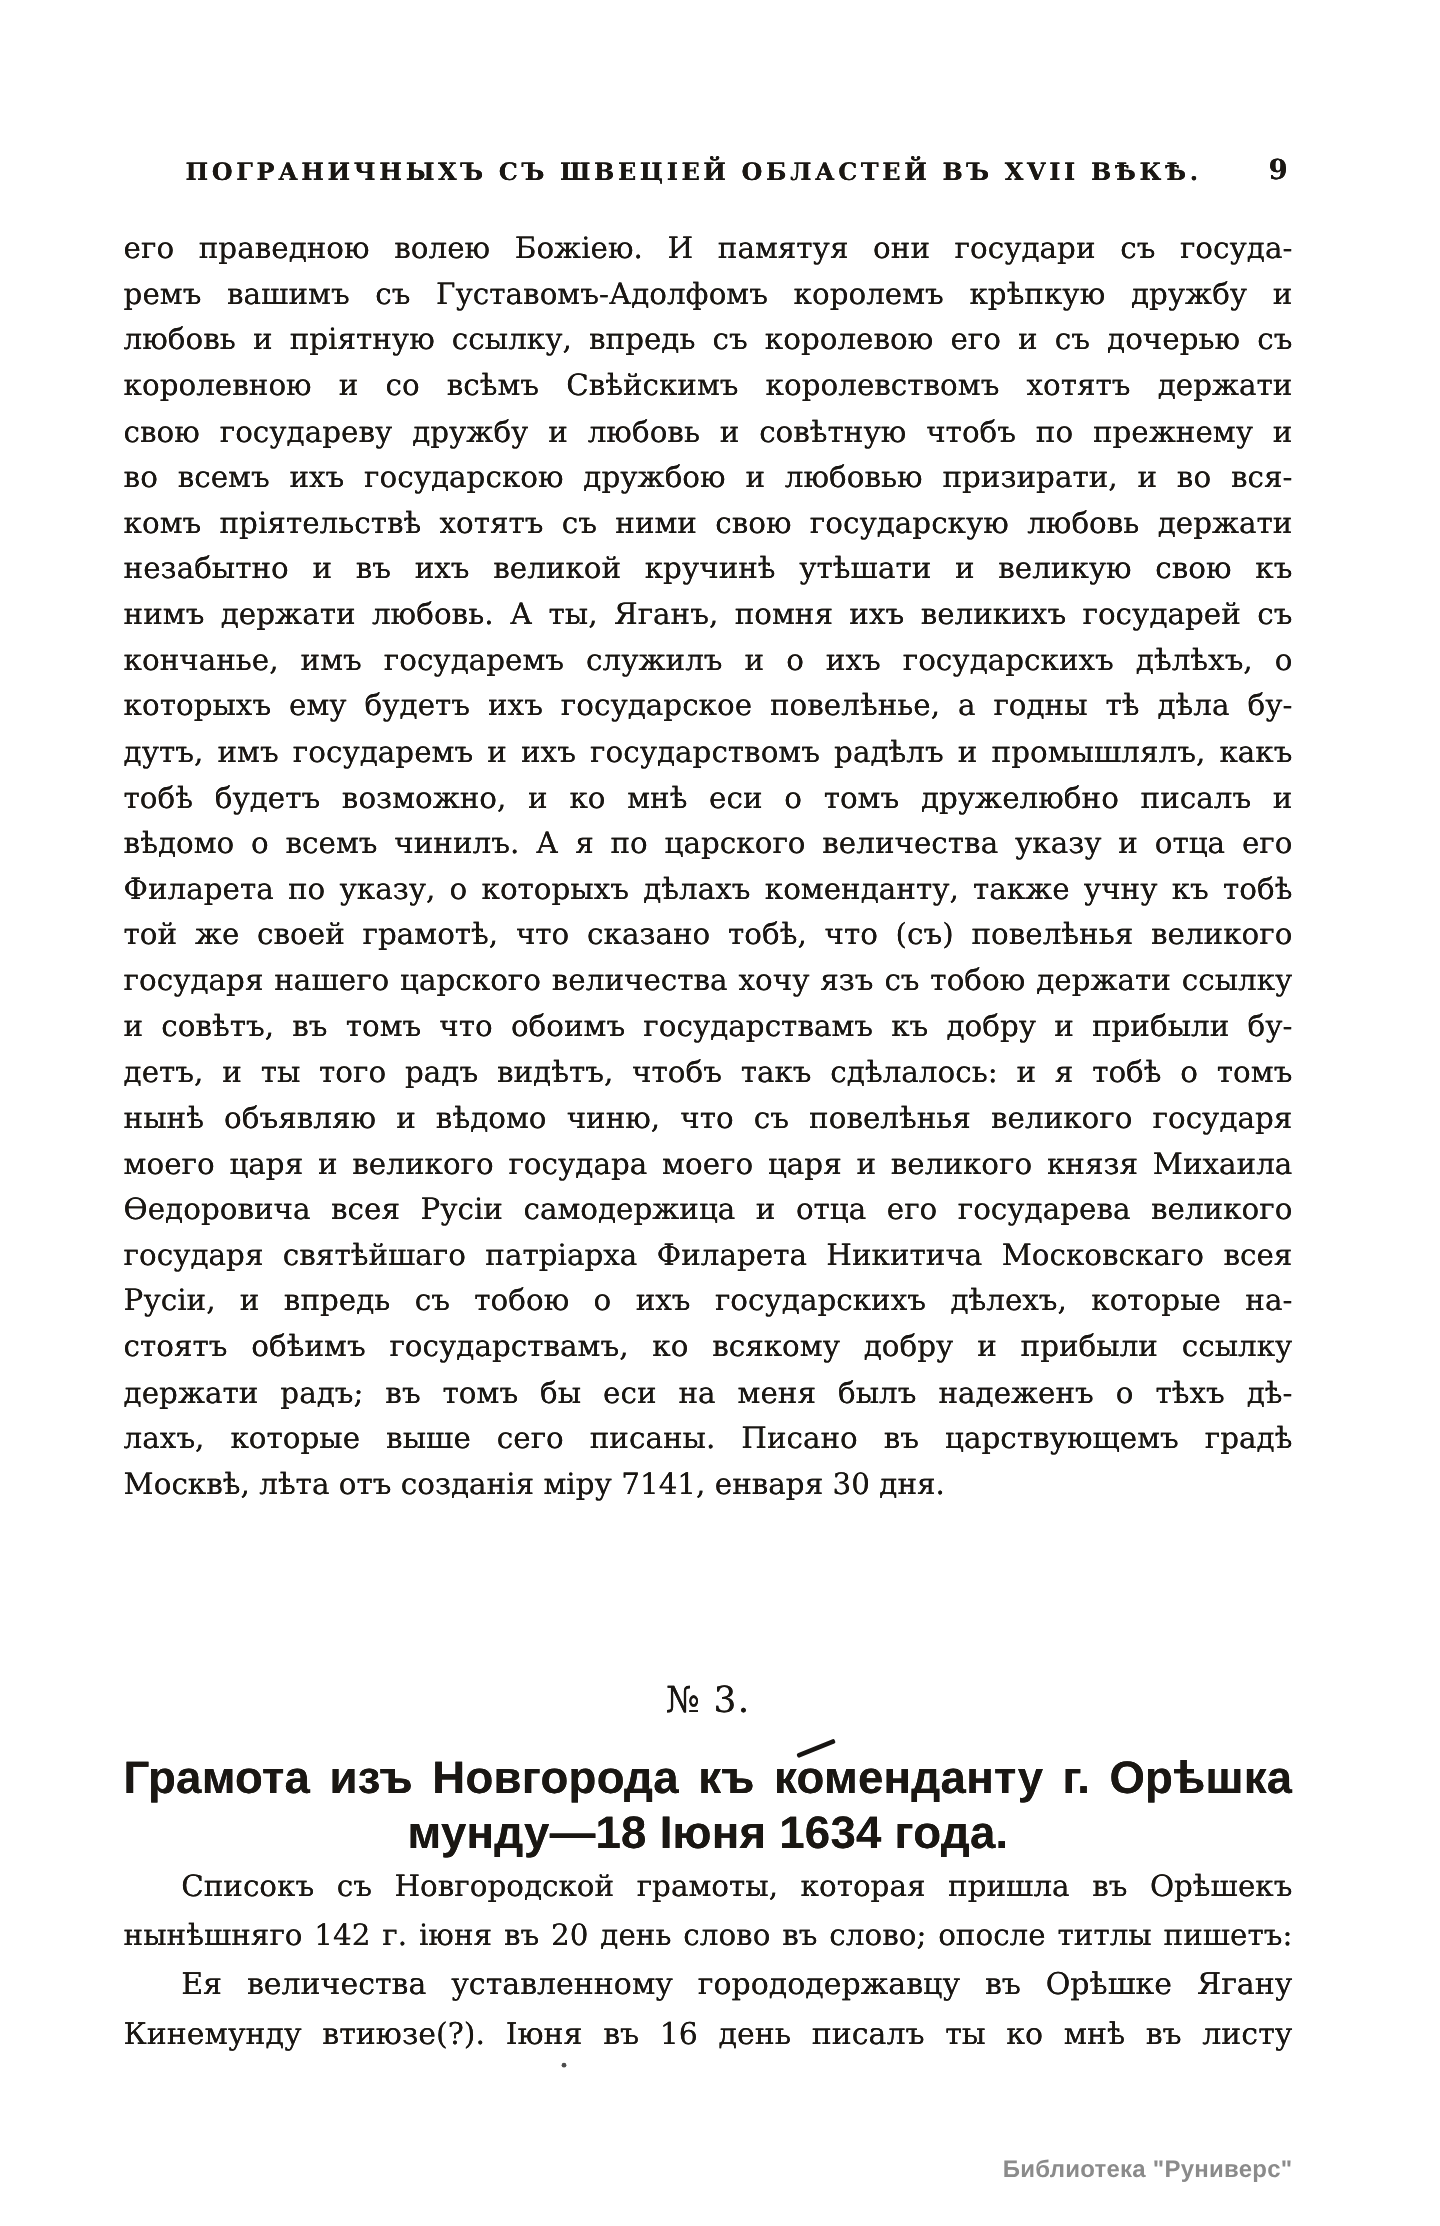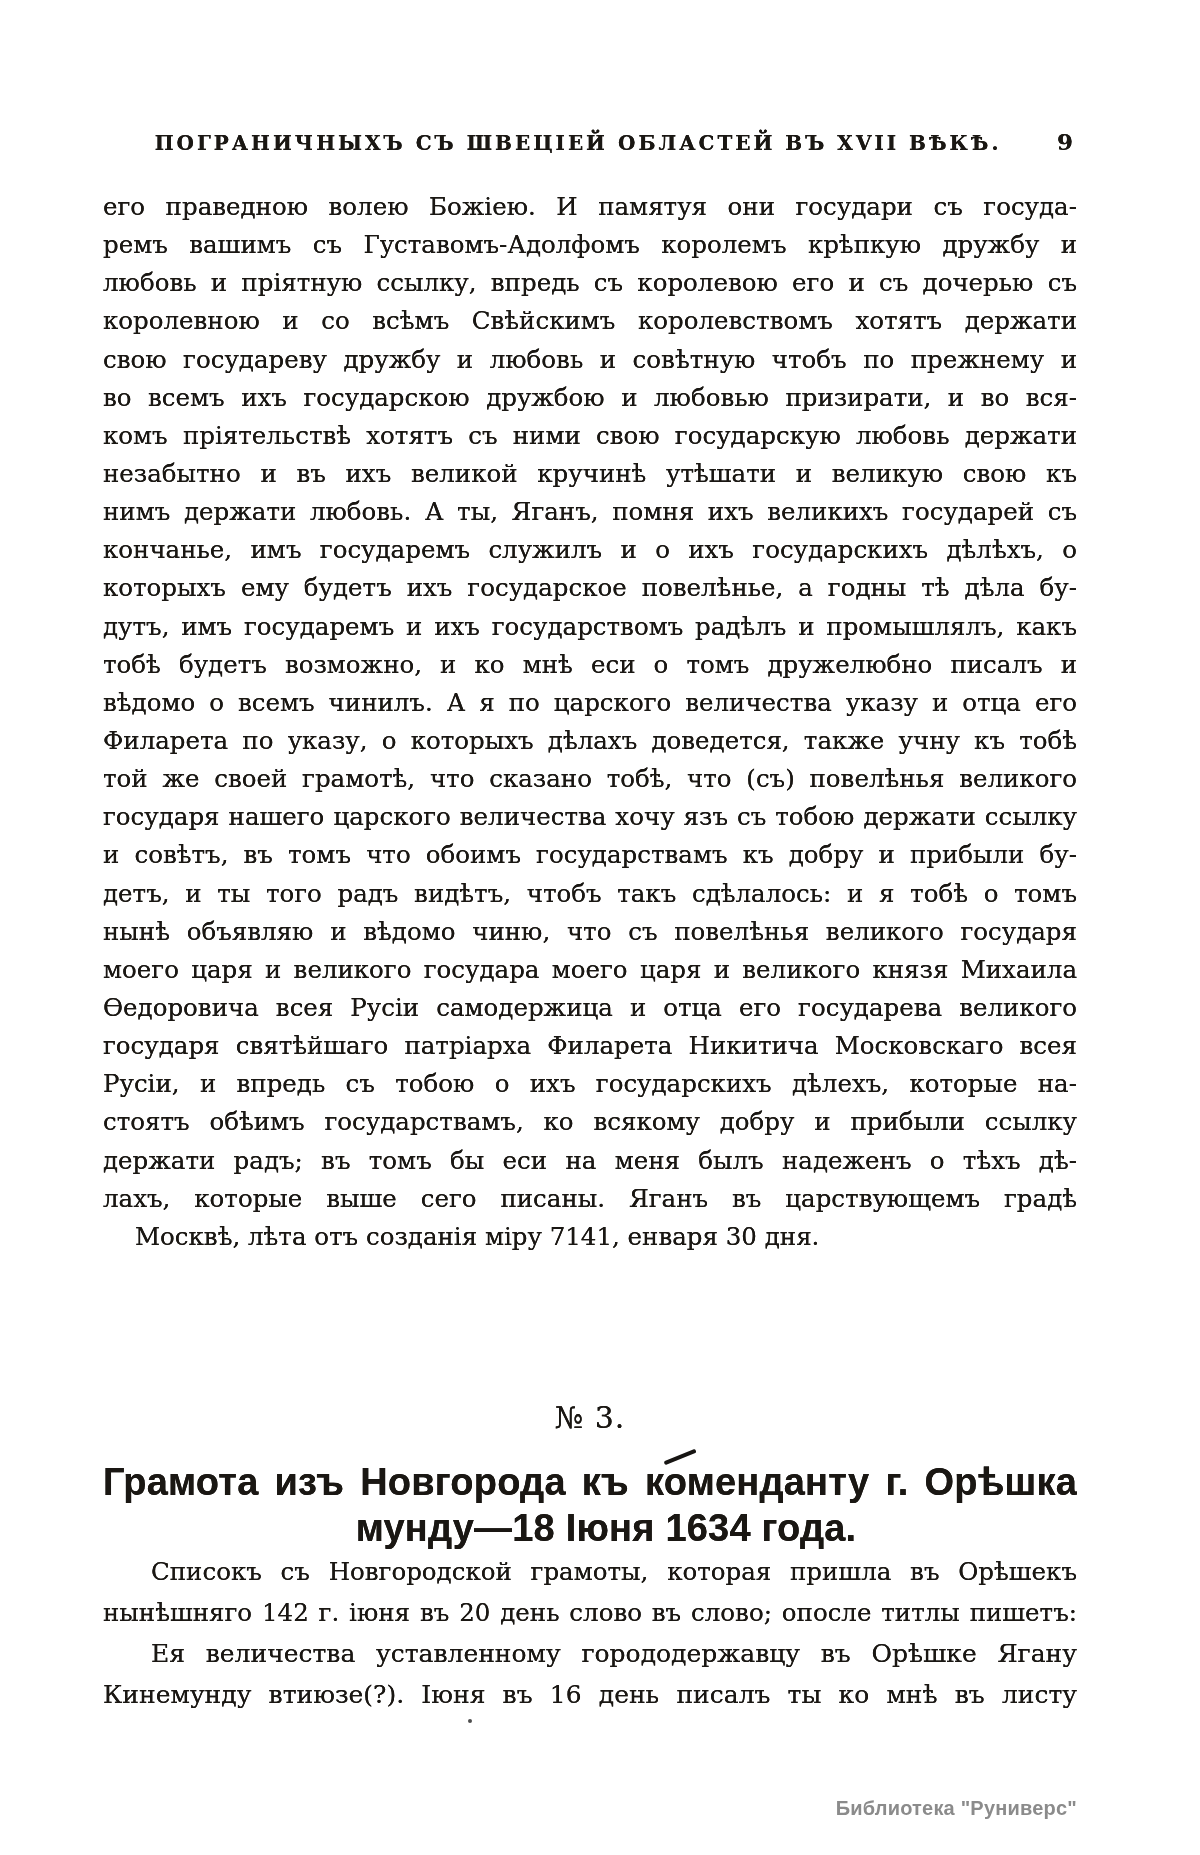--- a/index.html
+++ b/index.html
@@ -31,21 +31,21 @@
   .col{ position:absolute; left:103px; width:974px; }
 
   .letter-body{ top:188px; font-size:24.5px; line-height:38.15px; }
   .letter-body .tline{ height:38.15px; overflow:hidden; }
 
   .tline{
     text-align:justify;
     text-align-last:justify;
     -moz-text-align-last:justify;
   }
-  .tline.nojust{ text-align-last:left;margin-left:32px; -moz-text-align-last:left; }
+  .tline.nojust{ text-align-last:left; -moz-text-align-last:left; }
   .tline.indent{ text-indent:48px; }
 
   .section-number{
     top:1398px; font-size:30px; line-height:40px;
     text-align:center; letter-spacing:1px;
   }
 
   .doc-heading{
     top:1459px;
     font-family:"Liberation Sans","DejaVu Sans",sans-serif;
@@ -97,33 +97,33 @@
       <div class="tline">свою государеву дружбу и любовь и совѣтную чтобъ по прежнему и</div>
       <div class="tline">во всемъ ихъ государскою дружбою и любовью призирати, и во вся-</div>
       <div class="tline">комъ пріятельствѣ хотятъ съ ними свою государскую любовь держати</div>
       <div class="tline">незабытно и въ ихъ великой кручинѣ утѣшати и великую свою къ</div>
       <div class="tline">нимъ держати любовь. А ты, Яганъ, помня ихъ великихъ государей съ</div>
       <div class="tline">кончанье, имъ государемъ служилъ и о ихъ государскихъ дѣлѣхъ, о</div>
       <div class="tline">которыхъ ему будетъ ихъ государское повелѣнье, а годны тѣ дѣла бу-</div>
       <div class="tline">дутъ, имъ государемъ и ихъ государствомъ радѣлъ и промышлялъ, какъ</div>
       <div class="tline">тобѣ будетъ возможно, и ко мнѣ еси о томъ дружелюбно писалъ и</div>
       <div class="tline">вѣдомо о всемъ чинилъ. А я по царского величества указу и отца его</div>
-      <div class="tline">Филарета по указу, о которыхъ дѣлахъ доведется, также учну къ тобѣ</div>
+      <div class="tline">Филарета по указу, о которыхъ дѣлахъ коменданту, также учну къ тобѣ</div>
       <div class="tline">той же своей грамотѣ, что сказано тобѣ, что (съ) повелѣнья великого</div>
       <div class="tline">государя нашего царского величества хочу язъ съ тобою держати ссылку</div>
       <div class="tline">и совѣтъ, въ томъ что обоимъ государствамъ къ добру и прибыли бу-</div>
       <div class="tline">детъ, и ты того радъ видѣтъ, чтобъ такъ сдѣлалось: и я тобѣ о томъ</div>
       <div class="tline">нынѣ объявляю и вѣдомо чиню, что съ повелѣнья великого государя</div>
       <div class="tline">моего царя и великого государа моего царя и великого князя Михаила</div>
       <div class="tline">Ѳедоровича всея Русіи самодержица и отца его государева великого</div>
       <div class="tline">государя святѣйшаго патріарха Филарета Никитича Московскаго всея</div>
       <div class="tline">Русіи, и впредь съ тобою о ихъ государскихъ дѣлехъ, которые на-</div>
       <div class="tline">стоятъ обѣимъ государствамъ, ко всякому добру и прибыли ссылку</div>
       <div class="tline">держати радъ; въ томъ бы еси на меня былъ надеженъ о тѣхъ дѣ-</div>
-      <div class="tline">лахъ, которые выше сего писаны. Яганъ въ царствующемъ градѣ</div>
+      <div class="tline">лахъ, которые выше сего писаны. Писано въ царствующемъ градѣ</div>
       <div class="tline nojust">Москвѣ, лѣта отъ созданія міру 7141, енваря 30 дня.</div>
     </div>
 
   <div class="col section-number ink">№ 3.</div>
 
   <div class="pen-stroke"></div>
 
   <div class="col doc-heading ink">
       <div class="tline">Грамота изъ Новгорода къ коменданту г. Орѣшка Іоганну Кине-</div>
       <div class="tline nojust">мунду—18 Іюня 1634 года.</div>

